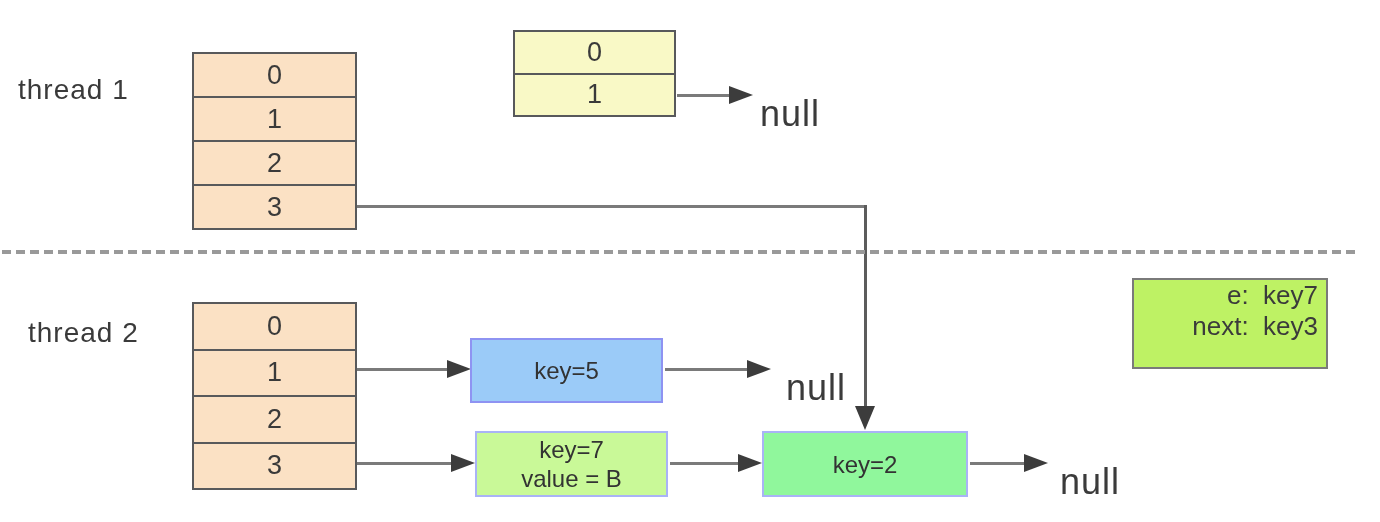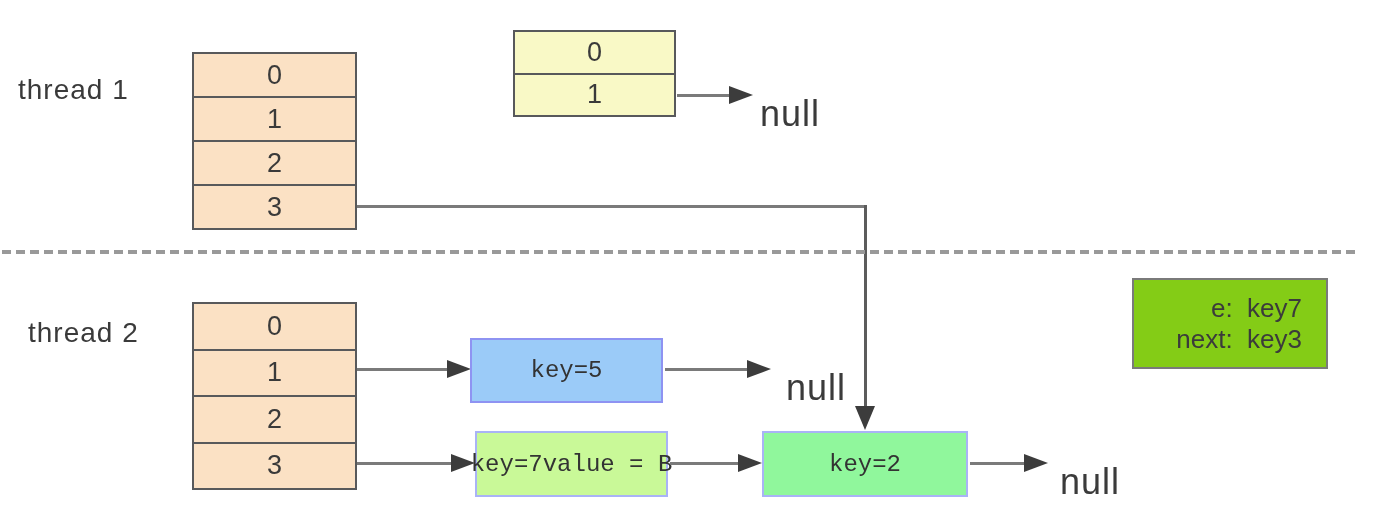--- a/index.html
+++ b/index.html
@@ -32,27 +32,26 @@
     display:flex; align-items:center; justify-content:center;
     font-size:27px;
     color:var(--text,#3a3a3a);
   }
   .bucket-array .cell + .cell { border-top:2px solid var(--array-border,#58595b); }
 
   .node01 { background:var(--yellow-fill,#f9f9c6); }
 
   .node {
     position:absolute;
-    display:flex; flex-direction:row;
+    display:flex; flex-direction:column;
     align-items:center; justify-content:center;
     font-size:24px; line-height:29px;
     color:#333333;
     border:2px solid var(--node-border-green,#a9b3f6);
     white-space:nowrap;
-    font-family:Liberation Mono, monospace;
   }
   .node-key5 { background:var(--blue-fill,#9bcbf8); border-color:var(--node-border-blue,#8e93f2); }
   .node-key7 { background:var(--green-light-fill,#c9f998); }
   .node-key3 { background:var(--green-fill,#90f79c); }
 
   .hline { position:absolute; height:3px; background:var(--line,#7a7a7a); }
   .vline { position:absolute; width:3px;  background:var(--line-dark,#5c5c5c); }
 
   .ah-right {
     position:absolute; width:0; height:0;
@@ -80,25 +79,25 @@
   .dashed-divider {
     position:absolute;
     height:4px;
     background:repeating-linear-gradient(90deg,
       var(--dash,#999999) 0px, var(--dash,#999999) 9px,
       transparent 9px, transparent 14px);
   }
 
   .note-box {
     position:absolute;
-    background:#84cc16;
+    background:#bef264;
     border:2px solid var(--note-border,#7a7a7a);
     display:flex; flex-direction:column;
-    justify-content:center; align-items:flex-end;
-    padding-right:24px;
+    justify-content:flex-start; align-items:flex-end;
+    padding-right:8px;
     font-size:26px; line-height:31px;
     color:#3b3b3b;
   }
   .note-box div { white-space:pre; }
 </style>
 </head>
 <body>
 
 <div class="canvas">
 

